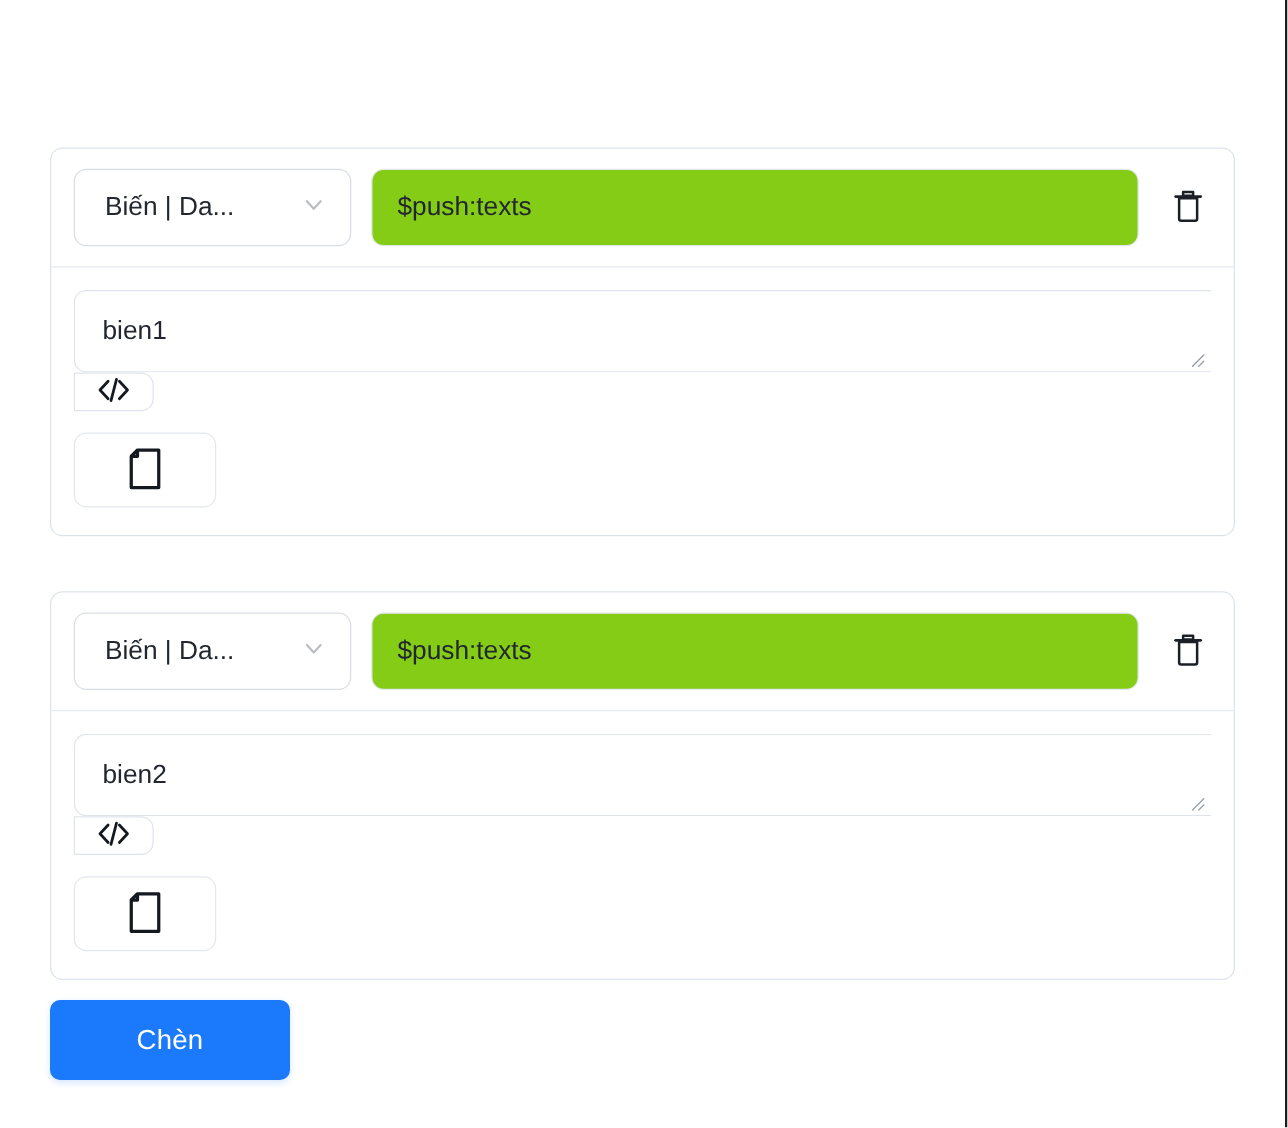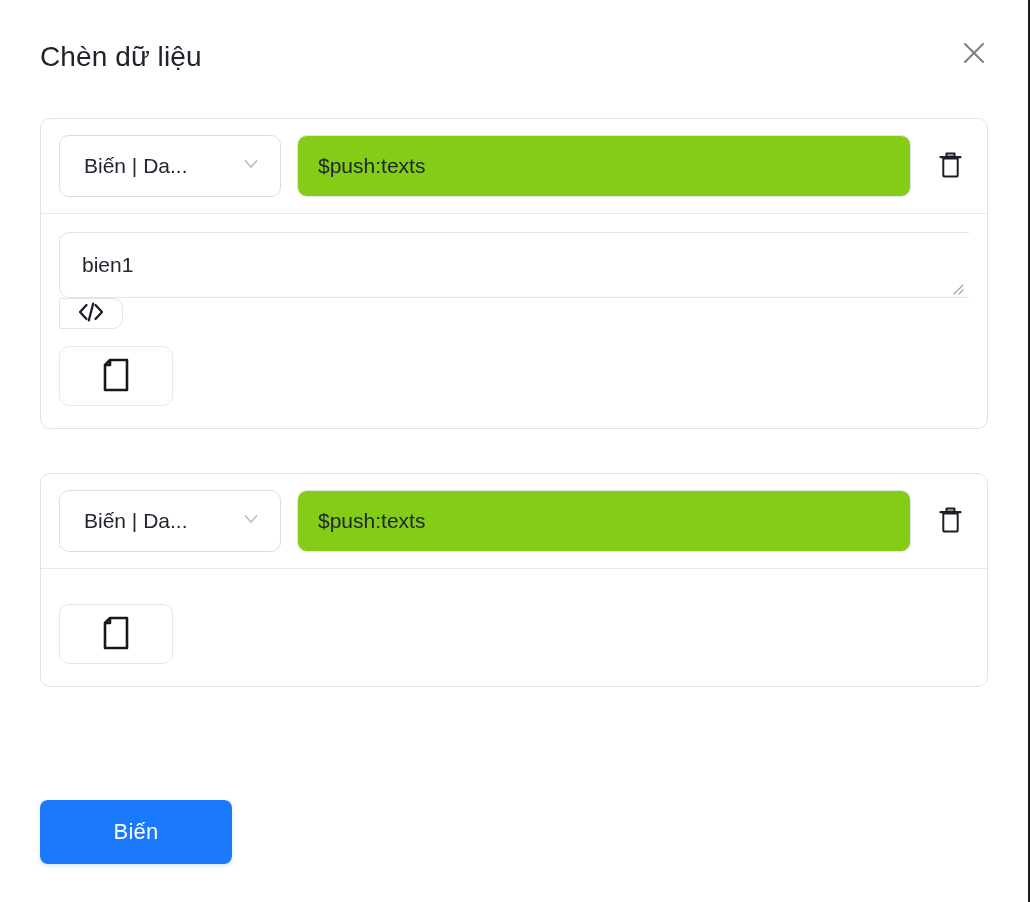--- a/index.html
+++ b/index.html
@@ -175,30 +175,20 @@
     letter-spacing: .2px;
     cursor: pointer;
     box-shadow: 0 2px 5px rgba(26,122,251,.18);
   }
 </style>
 </head>
 <body>
 
 <div class="page">
 
-  <div class="modal-header">
-    <div class="modal-title">Chèn dữ liệu</div>
-    <button class="close-btn">
-      <span>
-        <svg width="28" height="28" viewBox="0 0 28 28" fill="none">
-          <path d="M5 5 L23 23 M23 5 L5 23" stroke="#7d8189" stroke-width="2.1" stroke-linecap="round"></path>
-        </svg>
-      </span>
-    </button>
-  </div>
 
   <div class="cards">
 
     <div class="card">
       <div class="card-top">
 
         <div class="var-select">
           <span class="label">Biến | Da...</span>
           <span class="chev">
             <svg width="22" height="22" viewBox="0 0 22 22" fill="none">
@@ -271,29 +261,48 @@
             <svg width="27" height="30" viewBox="0 0 27 30" fill="none">
               <path d="M9.5 3.5 h8 v3 h-8 z" stroke="#1b1f26" stroke-width="2" stroke-linejoin="round"></path>
               <path d="M3.5 7.2 h20" stroke="#1b1f26" stroke-width="2.2" stroke-linecap="round"></path>
               <path d="M6.3 8.6 h14.4 v16.4 a1.6 1.6 0 0 1 -1.6 1.6 h-11.2 a1.6 1.6 0 0 1 -1.6 -1.6 z" stroke="#1b1f26" stroke-width="2" stroke-linejoin="round"></path>
             </svg>
           </span>
         </button>
       </div>
 
       <div class="card-body">
+        <div class="ta-row">
+          <div class="ta-wrap">
+            <textarea class="value-area" style="">bien2</textarea>
+            <span class="resize-grip">
+              <svg width="13" height="13" viewBox="0 0 13 13" fill="none">
+                <path d="M12 3 L3 12 M12 8 L8 12" stroke="#9aa0a8" stroke-width="1.1" stroke-linecap="round"></path>
+              </svg>
+            </span>
+          </div>
+          <button class="code-btn">
+            <span>
+              <svg width="32" height="26" viewBox="0 0 32 26" fill="none">
+                <path d="M11.5 6 L5 13 L11.5 20" stroke="#14181f" stroke-width="2.2" stroke-linecap="round" stroke-linejoin="round"></path>
+                <path d="M20.5 6 L27 13 L20.5 20" stroke="#14181f" stroke-width="2.2" stroke-linecap="round" stroke-linejoin="round"></path>
+                <path d="M18.2 4.5 L13.8 21.5" stroke="#14181f" stroke-width="2.2" stroke-linecap="round"></path>
+              </svg>
+            </span>
+          </button>
+        </div>
 
         <button class="file-btn">
           <span>
             <svg width="34" height="38" viewBox="0 0 34 38" fill="none">
               <path d="M11 4 H28 V34 H6 V9 Z" stroke="#14181f" stroke-width="2.6" stroke-linejoin="round"></path>
               <path d="M11 4 V9 H6" stroke="#14181f" stroke-width="2.6" stroke-linejoin="round"></path>
             </svg>
           </span>
         </button>
       </div>
     </div>
 
   </div>
 
-  <button class="submit-btn">Biến</button>
+  <button class="submit-btn">Chèn</button>
 
 </div>
 
 </body></html>

